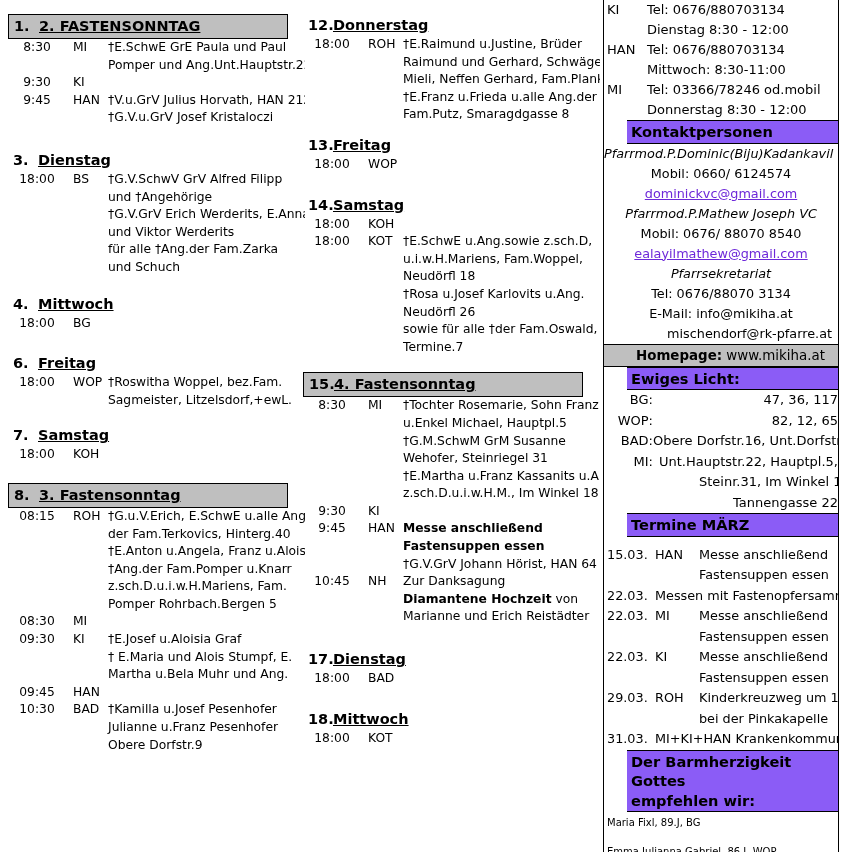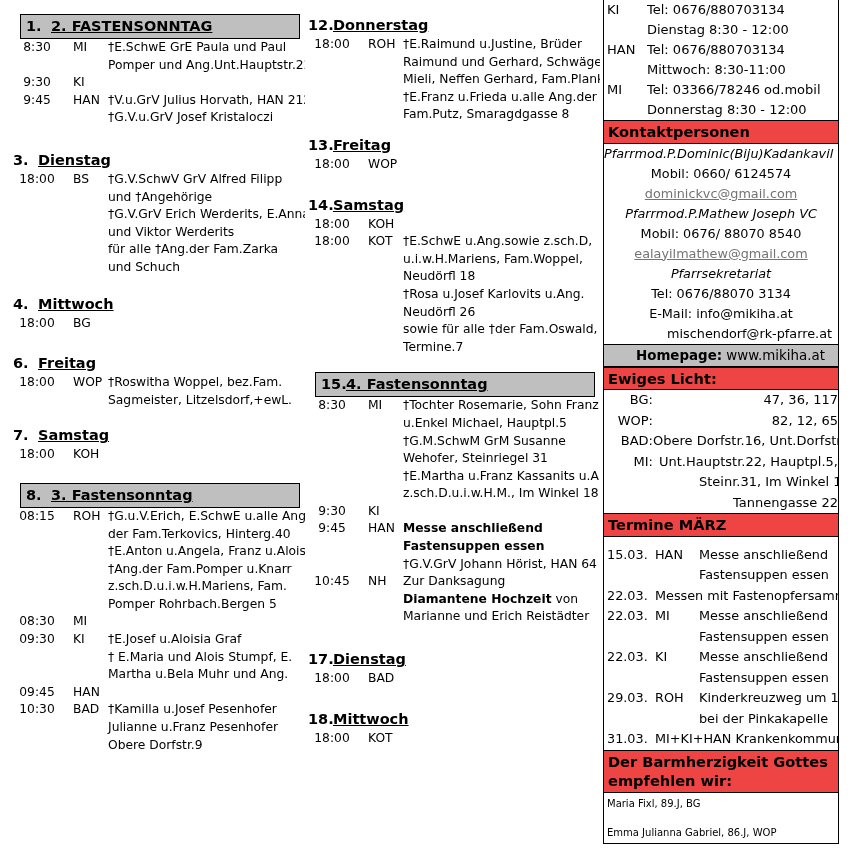--- a/index.html
+++ b/index.html
@@ -56,21 +56,21 @@
   }
   .day-head .nm {
     text-decoration: underline;
   }
   .day.shaded > .day-head {
     background: #bfbfbf;
     border: 1.5px solid #000;
     padding: 1px 0 2px 0;
     box-sizing: border-box;
   }
-  .day.shaded.w297 > .day-head { width: 280px; margin-left: 12px; }
+  .day.shaded.w297 > .day-head { width: 280px; }
 
   
   .svc {
     display: flex;
     font-size: 12.3px;
     line-height: 17.6px;
   }
   .svc .time {
     width: 62px;
     min-width: 62px;
@@ -99,29 +99,30 @@
 
   
   #col-right .tbl {
     width: 236px;
     border: 1.5px solid #000;
     border-top: none;
     box-sizing: border-box;
     background: #fff;
   }
   .band {
-    background: #ef4444;
+    background: #8b5cf6;
     border-top: 1.5px solid #000;
     border-bottom: 1.5px solid #000;
     font-weight: bold;
     font-size: 14.6px;
     line-height: 19.5px;
     padding: 1px 0 1px 4px;
     box-sizing: border-box;
     white-space: nowrap;
+    margin-left: 23px;
   }
   .band.two { white-space: normal; }
   .rowline {
     display: flex;
     font-size: 13px;
     line-height: 20px;
     padding-left: 3px;
     white-space: nowrap;
   }
   .rowline .k {
@@ -130,21 +131,21 @@
   }
   .rowline .v { flex: 1; }
   .ctr {
     text-align: center;
     font-size: 12.8px;
     line-height: 20px;
     white-space: nowrap;
   }
   .ital { font-style: italic; }
   .mailink {
-    color: #737373;
+    color: #6d28d9;
     text-decoration: underline;
   }
   .ctr.rt { text-align: right; padding-right: 6px; }
   .kvline {
     display: flex;
     font-size: 13px;
     line-height: 20.5px;
     padding-left: 3px;
     white-space: nowrap;
     text-align: right;

